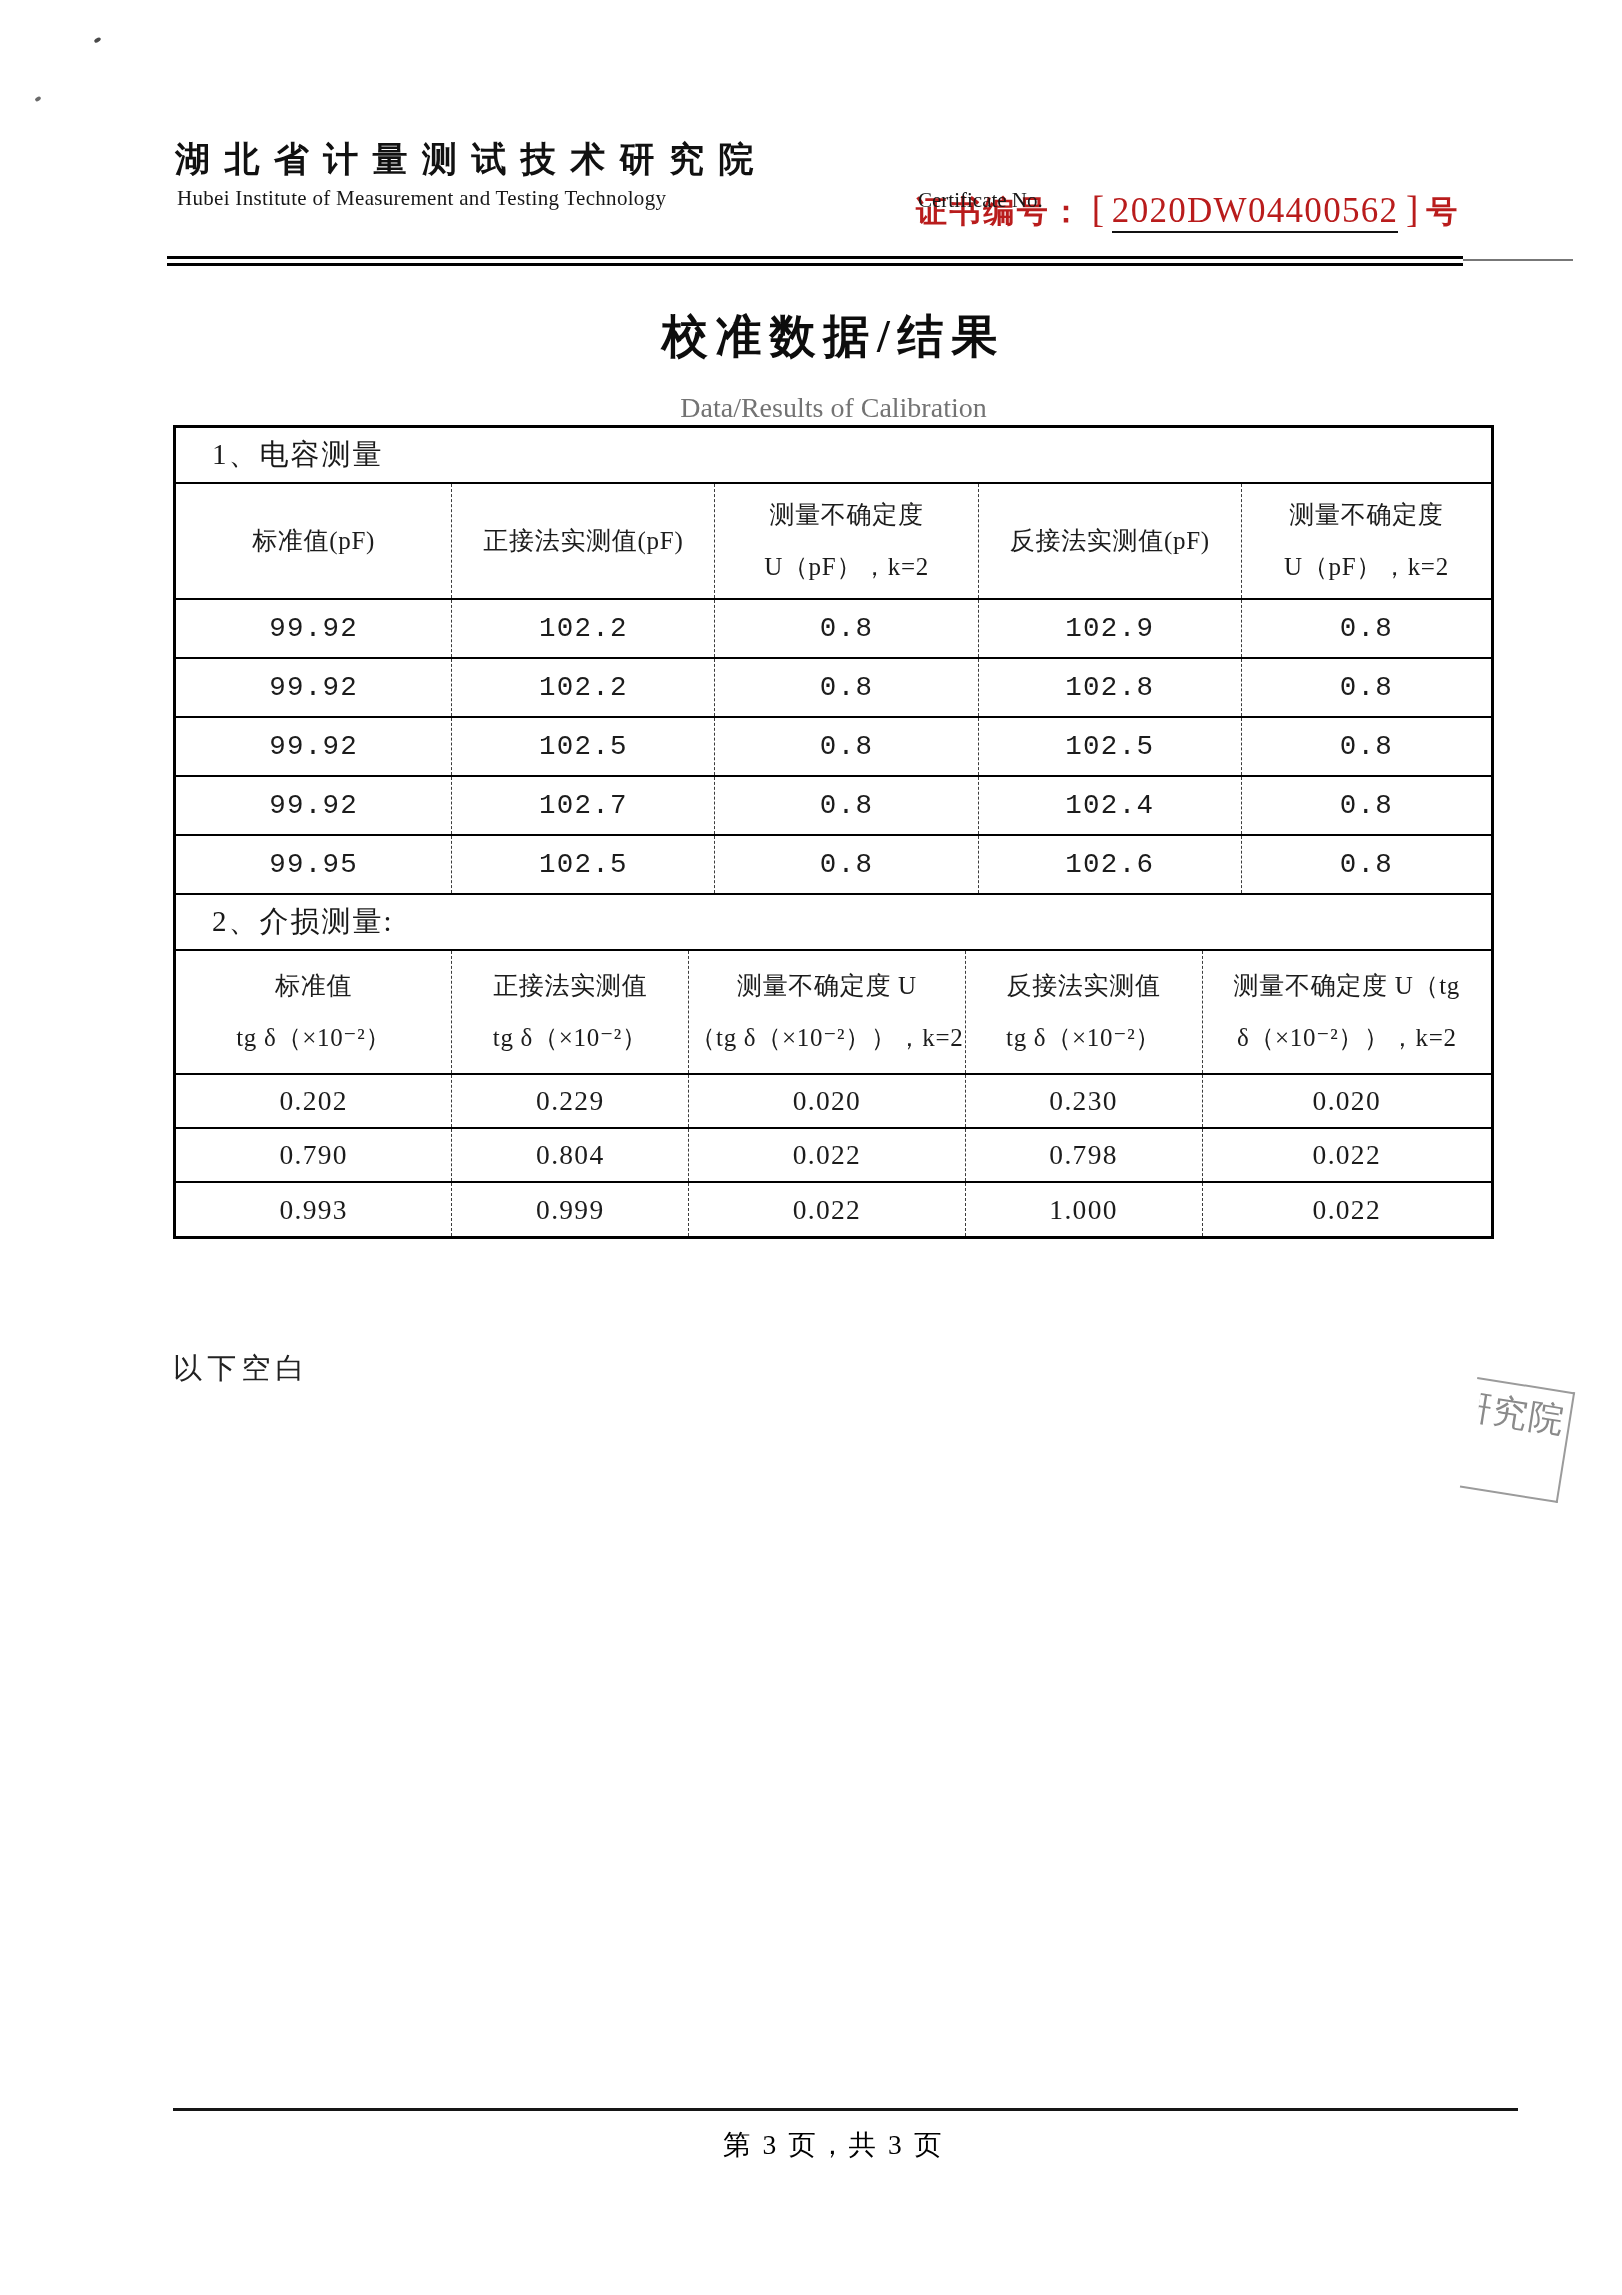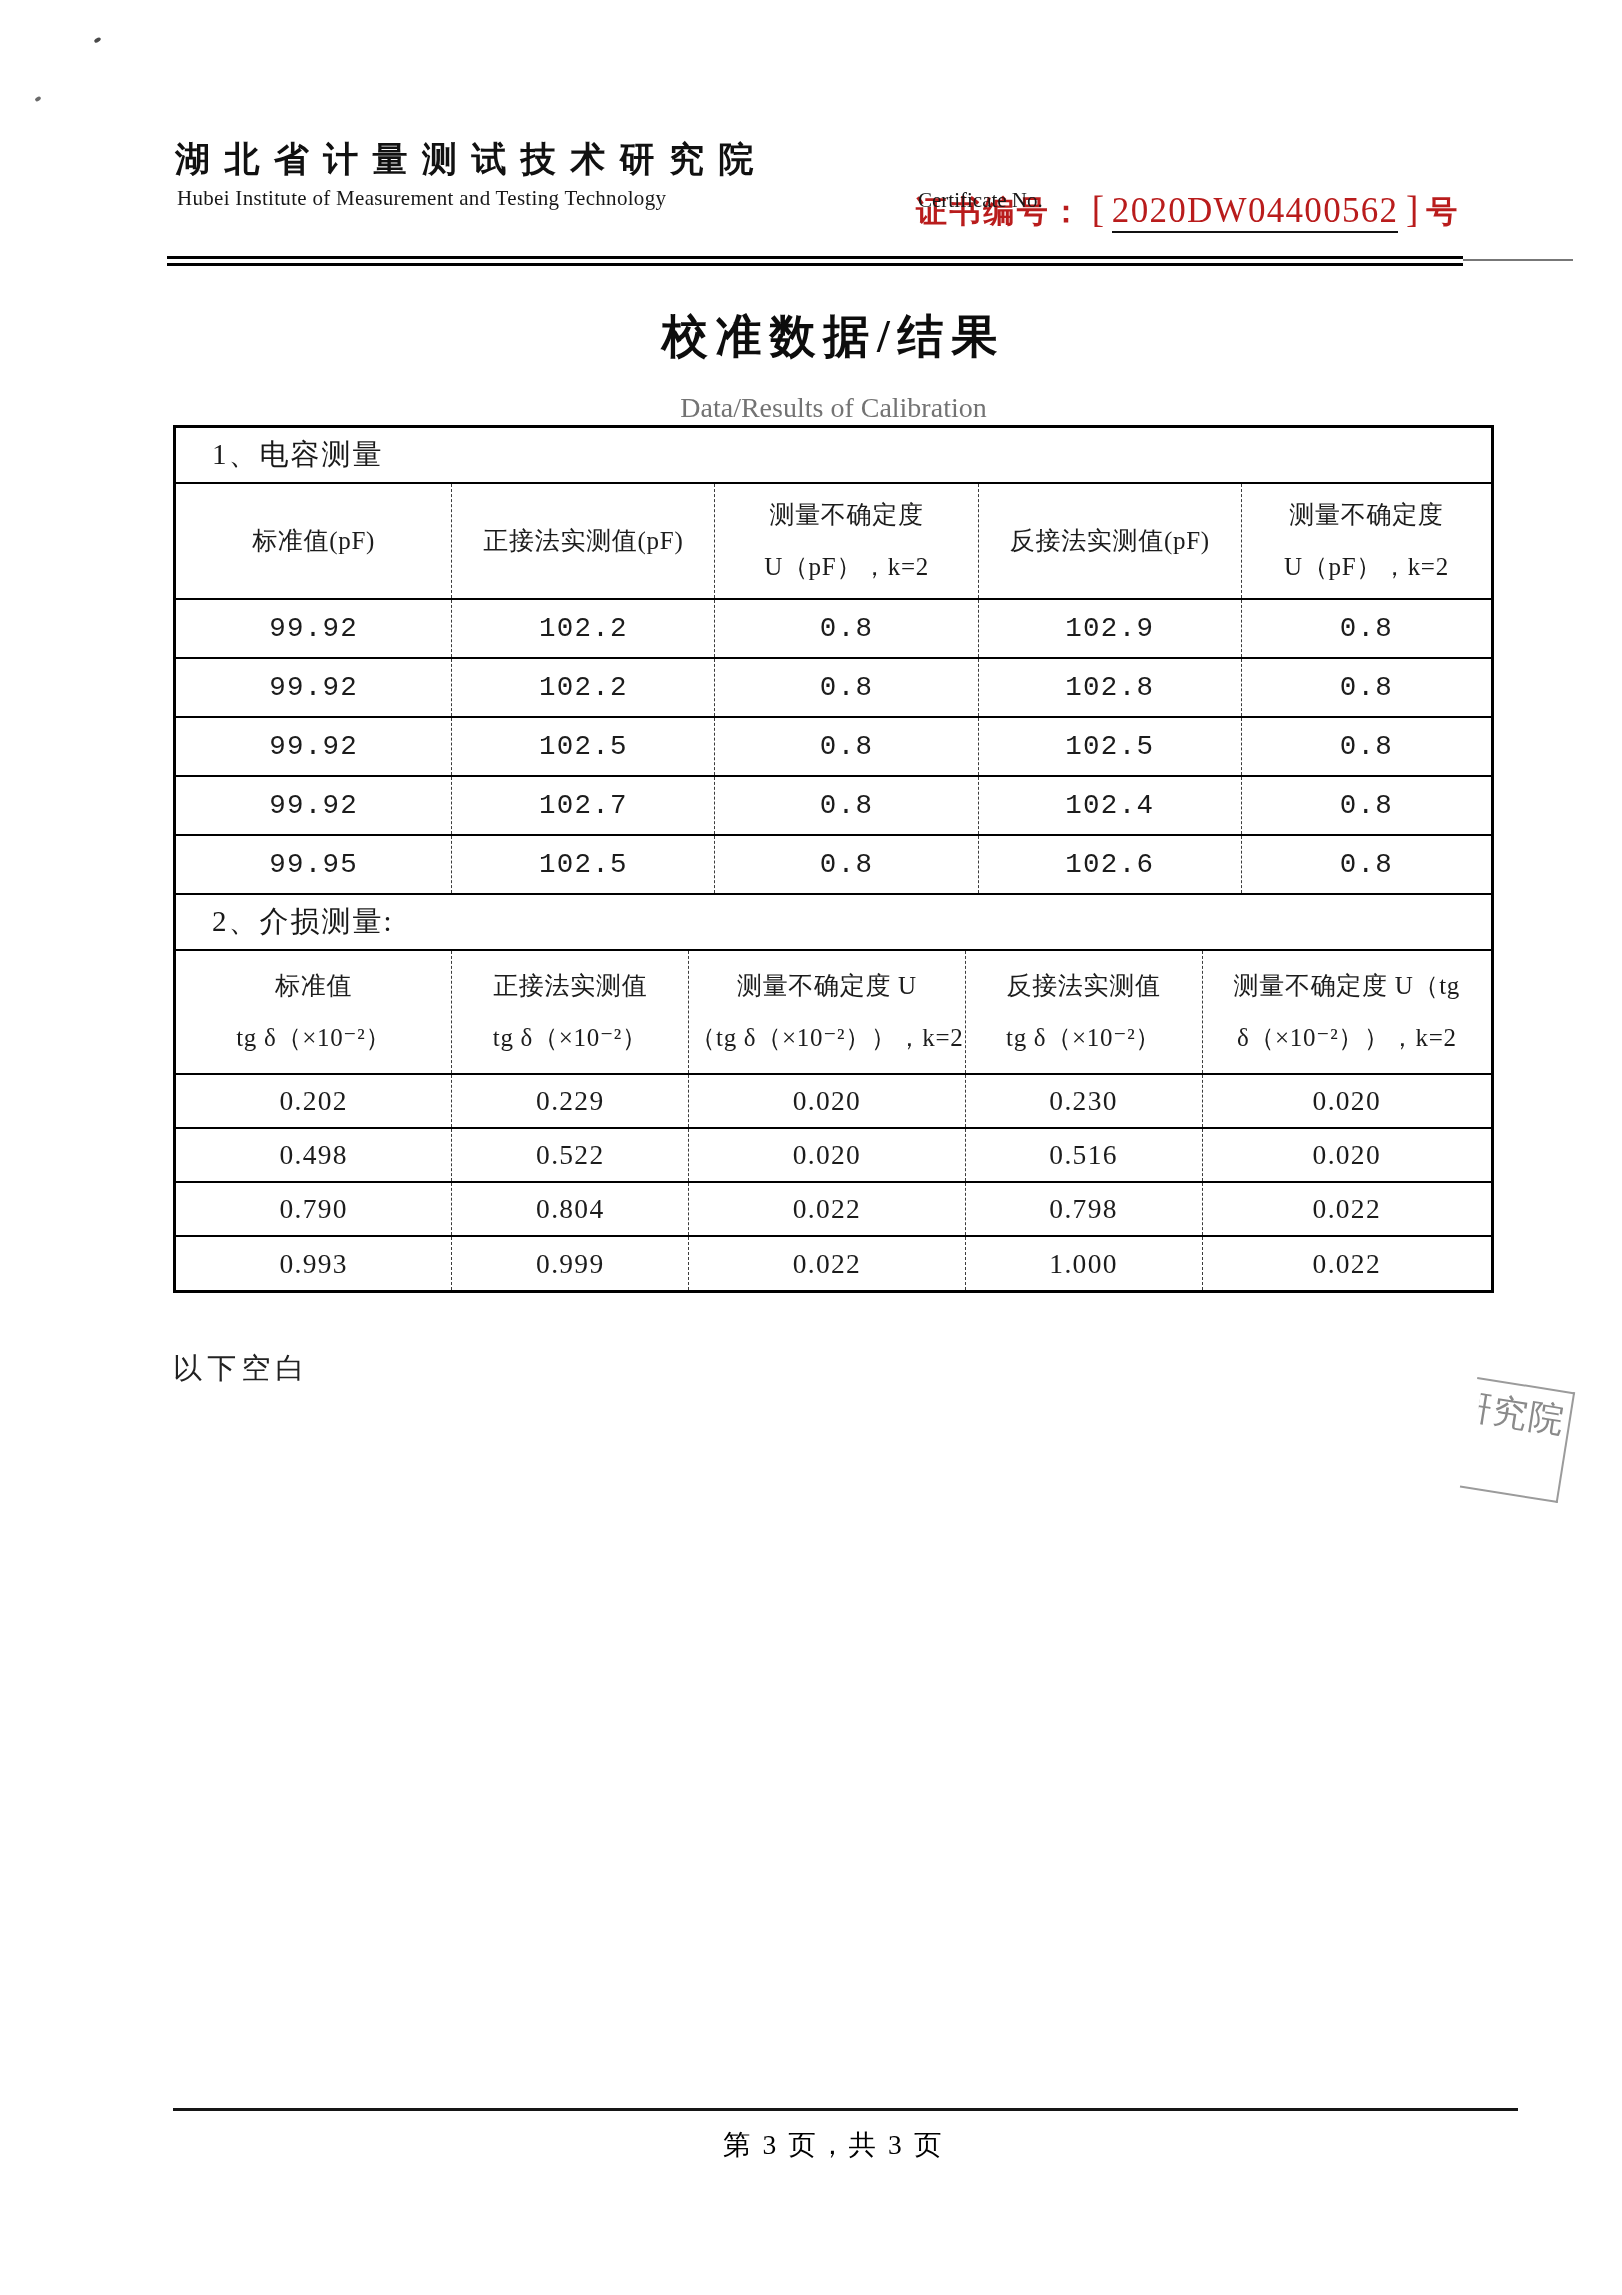--- a/index.html
+++ b/index.html
@@ -251,27 +251,20 @@
         </thead>
       <tbody>
           <tr>
             <td>0.202</td>
             <td>0.229</td>
             <td>0.020</td>
             <td>0.230</td>
             <td>0.020</td>
           </tr>
           <tr>
-            <td>0.498</td>
-            <td>0.522</td>
-            <td>0.020</td>
-            <td>0.516</td>
-            <td>0.020</td>
-          </tr>
-          <tr>
             <td>0.790</td>
             <td>0.804</td>
             <td>0.022</td>
             <td>0.798</td>
             <td>0.022</td>
           </tr>
           <tr>
             <td>0.993</td>
             <td>0.999</td>
             <td>0.022</td>

